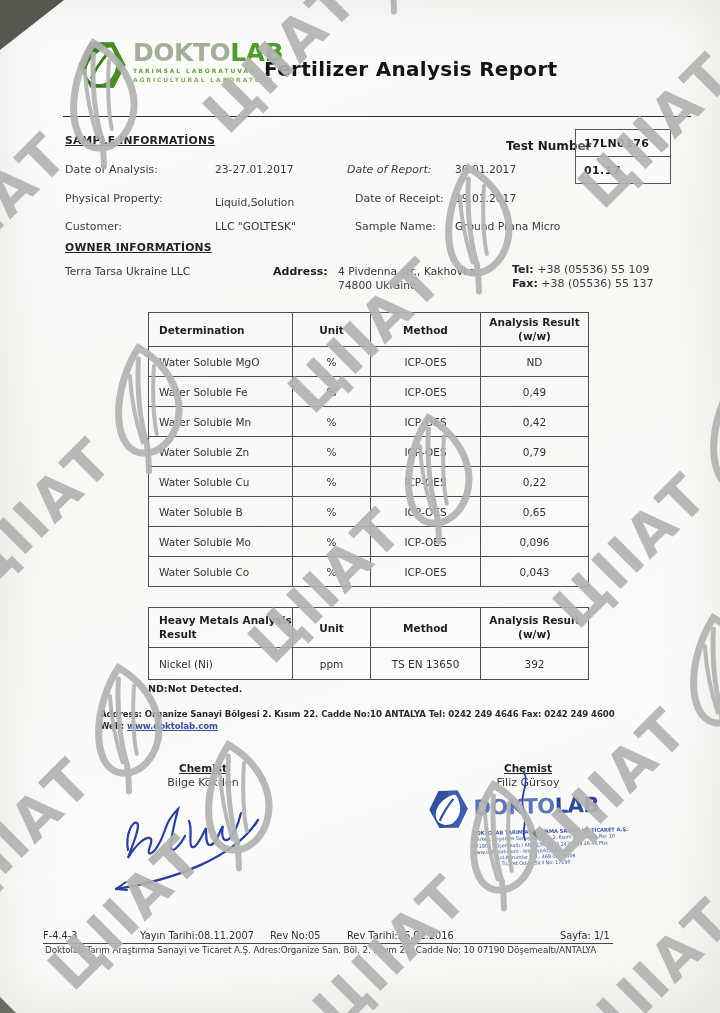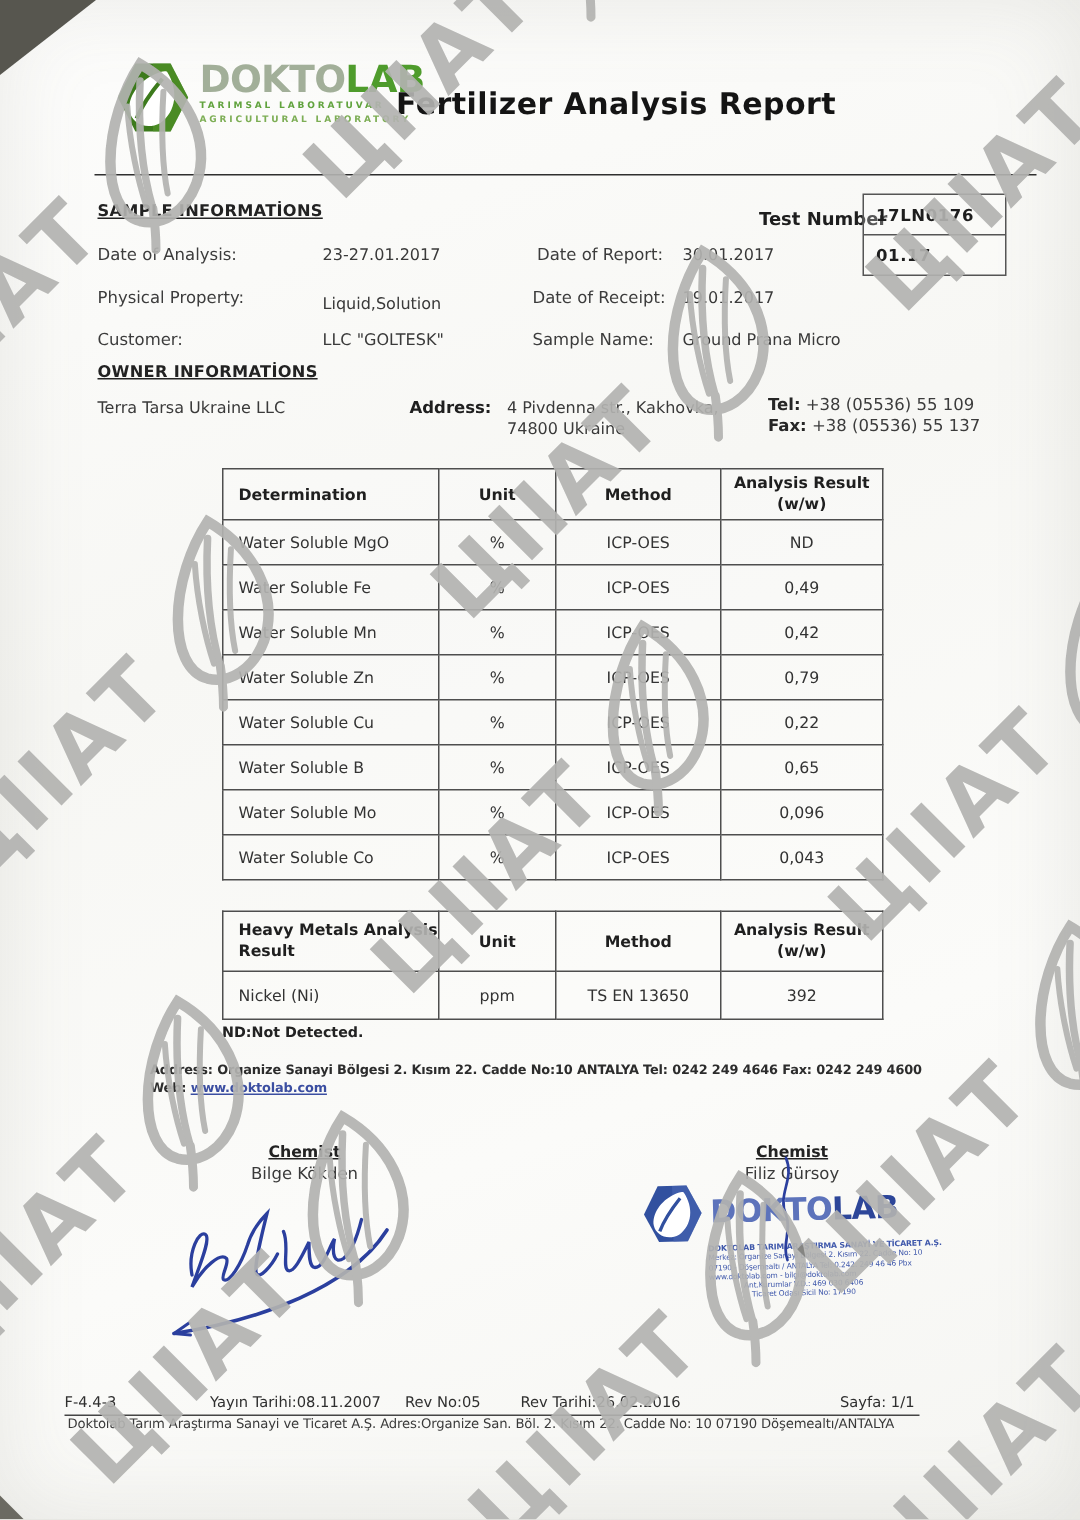--- a/index.html
+++ b/index.html
@@ -237,21 +237,21 @@
 
   <div class="abs sec-head" style="left:65px;top:134px;">SAMPLE INFORMATİONS</div>
   <div class="abs lbl z3" style="left:506px;top:139px;font-weight:bold;font-size:12px;color:#1e1e1e;">Test Number</div>
   <div id="test-box" class="abs">
     <div class="cell">17LN0176</div>
     <div class="cell">01.17</div>
   </div>
 
   <span class="abs lbl z3" style="left:65px;top:163px;">Date of Analysis:</span>
   <span class="abs val z3" style="left:215px;top:163px;">23-27.01.2017</span>
-  <span class="abs lbl z3" style="left:358px;top:163px;">Date of Report:</span>
+  <span class="abs lbl z3" style="left:347px;top:163px;font-style:italic;">Date of Report:</span>
   <span class="abs val z3" style="left:455px;top:163px;">30.01.2017</span>
 
   <span class="abs lbl z3" style="left:65px;top:192px;">Physical Property:</span>
   <span class="abs val z3" style="left:215px;top:196px;text-align:center;">Liquid,Solution</span>
   <span class="abs lbl z3" style="left:355px;top:192px;">Date of Receipt:</span>
   <span class="abs val z3" style="left:455px;top:192px;">19.01.2017</span>
 
   <span class="abs lbl z3" style="left:65px;top:220px;">Customer:</span>
   <span class="abs val z3" style="left:215px;top:220px;">LLC "GOLTESK"</span>
   <span class="abs lbl z3" style="left:355px;top:220px;">Sample Name:</span>

